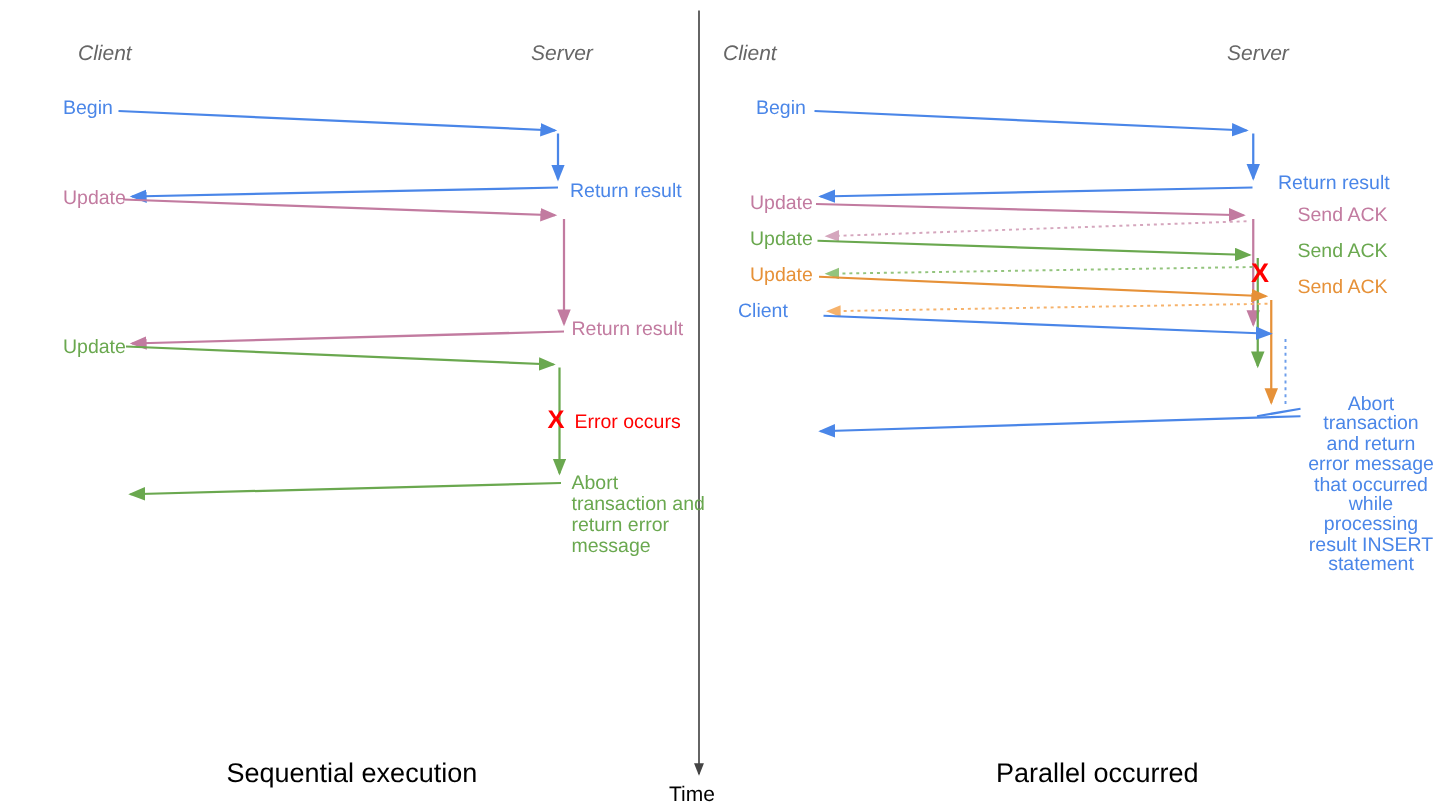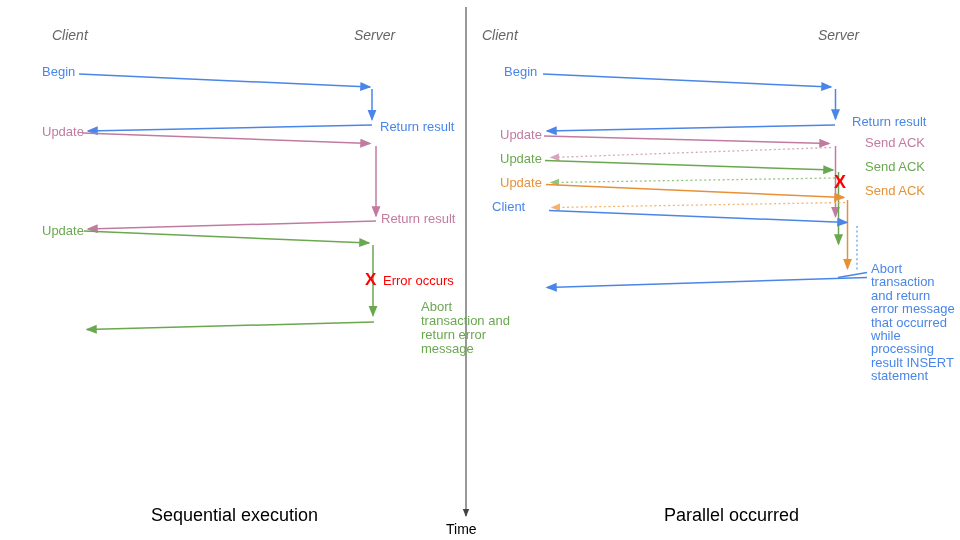--- a/index.html
+++ b/index.html
@@ -5,21 +5,21 @@
   html,body{margin:0;padding:0;background:#fff;}
   #canvas{
     position:relative;width:960px;height:540px;background:#ffffff;overflow:hidden;
     font-family:"Liberation Sans","DejaVu Sans",sans-serif;
   }
   #lines{position:absolute;left:0;top:0;width:960px;height:540px;}
   .lbl{position:absolute;font-size:13px;line-height:14px;white-space:nowrap;}
   .hdr{position:absolute;font-size:14px;font-style:italic;color:var(--c-header_gray);white-space:nowrap;}
   .title{position:absolute;font-size:18px;color:var(--c-title);white-space:nowrap;}
   .wrap{white-space:normal;}
-  .c-blue{color:var(--c-blue);}
+  .c-blue{color:var(--c-blue);text-align:center;}
   .c-pink{color:var(--c-pink);}
   .c-green{color:var(--c-green);}
   .c-orange{color:var(--c-orange);}
   .c-red{color:var(--c-red);}
   .xmark{position:absolute;font-size:17px;font-weight:bold;color:var(--c-red);line-height:17px;}
   .s-blue{stroke:var(--c-blue);}   .f-blue{fill:var(--c-blue);}
   .s-lblue{stroke:var(--c-light_blue);}
   .s-pink{stroke:var(--c-pink);}   .f-pink{fill:var(--c-pink);}
   .s-lpink{stroke:var(--c-light_pink);} .f-lpink{fill:var(--c-light_pink);}
   .s-green{stroke:var(--c-green);} .f-green{fill:var(--c-green);}
@@ -97,21 +97,21 @@
   <div class="hdr" style="left:52px;top:27px;">Client</div>
   <div class="hdr" style="left:354px;top:27px;">Server</div>
 
   <div class="lbl c-blue" style="left:42px;top:65px;">Begin</div>
   <div class="lbl c-blue" style="left:380px;top:120px;">Return result</div>
   <div class="lbl c-pink" style="left:42px;top:125px;">Update</div>
   <div class="lbl c-pink" style="left:381px;top:212px;">Return result</div>
   <div class="lbl c-green" style="left:42px;top:224px;">Update</div>
   <div class="xmark" style="left:365px;top:271px;">X</div>
   <div class="lbl c-red" style="left:383px;top:274px;">Error occurs</div>
-  <div class="lbl c-green wrap" style="left:381px;top:300px;width:90px;margin-left:40px;">Abort transaction and return error message</div>
+  <div class="lbl c-green wrap" style="left:381px;top:315px;width:90px;">Abort transaction and return error message</div>
 
   <div class="hdr" style="left:482px;top:27px;">Client</div>
   <div class="hdr" style="left:818px;top:27px;">Server</div>
 
   <div class="lbl c-blue" style="left:504px;top:65px;">Begin</div>
   <div class="lbl c-blue" style="left:852px;top:115px;">Return result</div>
   <div class="lbl c-pink" style="left:500px;top:128px;">Update</div>
   <div class="lbl c-pink" style="left:865px;top:136px;">Send ACK</div>
   <div class="lbl c-green" style="left:500px;top:152px;">Update</div>
   <div class="lbl c-green" style="left:865px;top:160px;">Send ACK</div>

